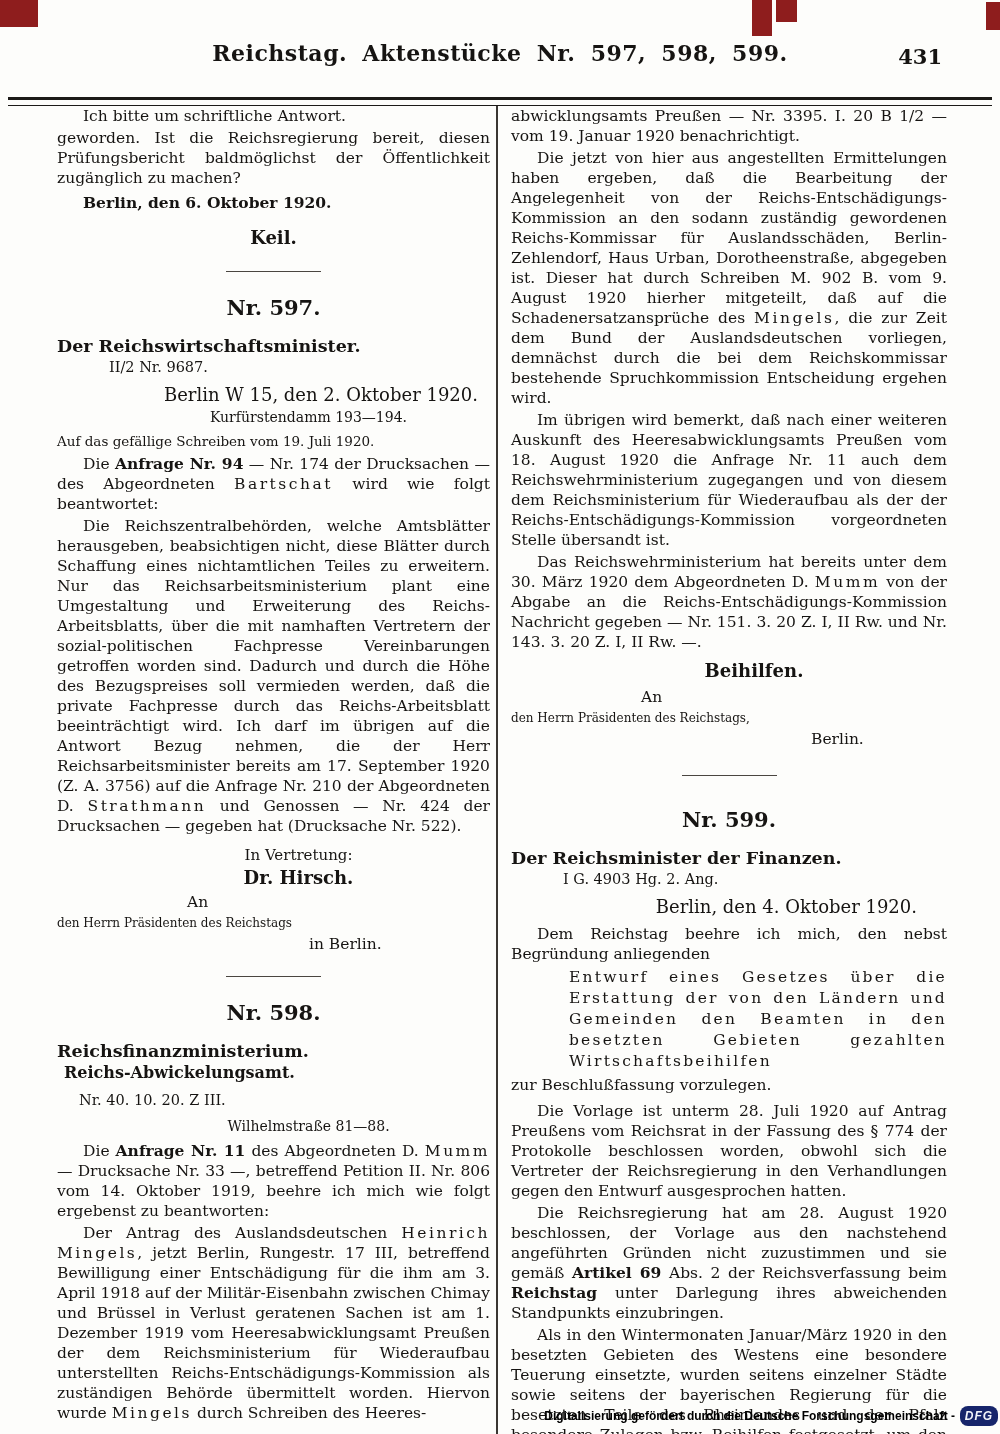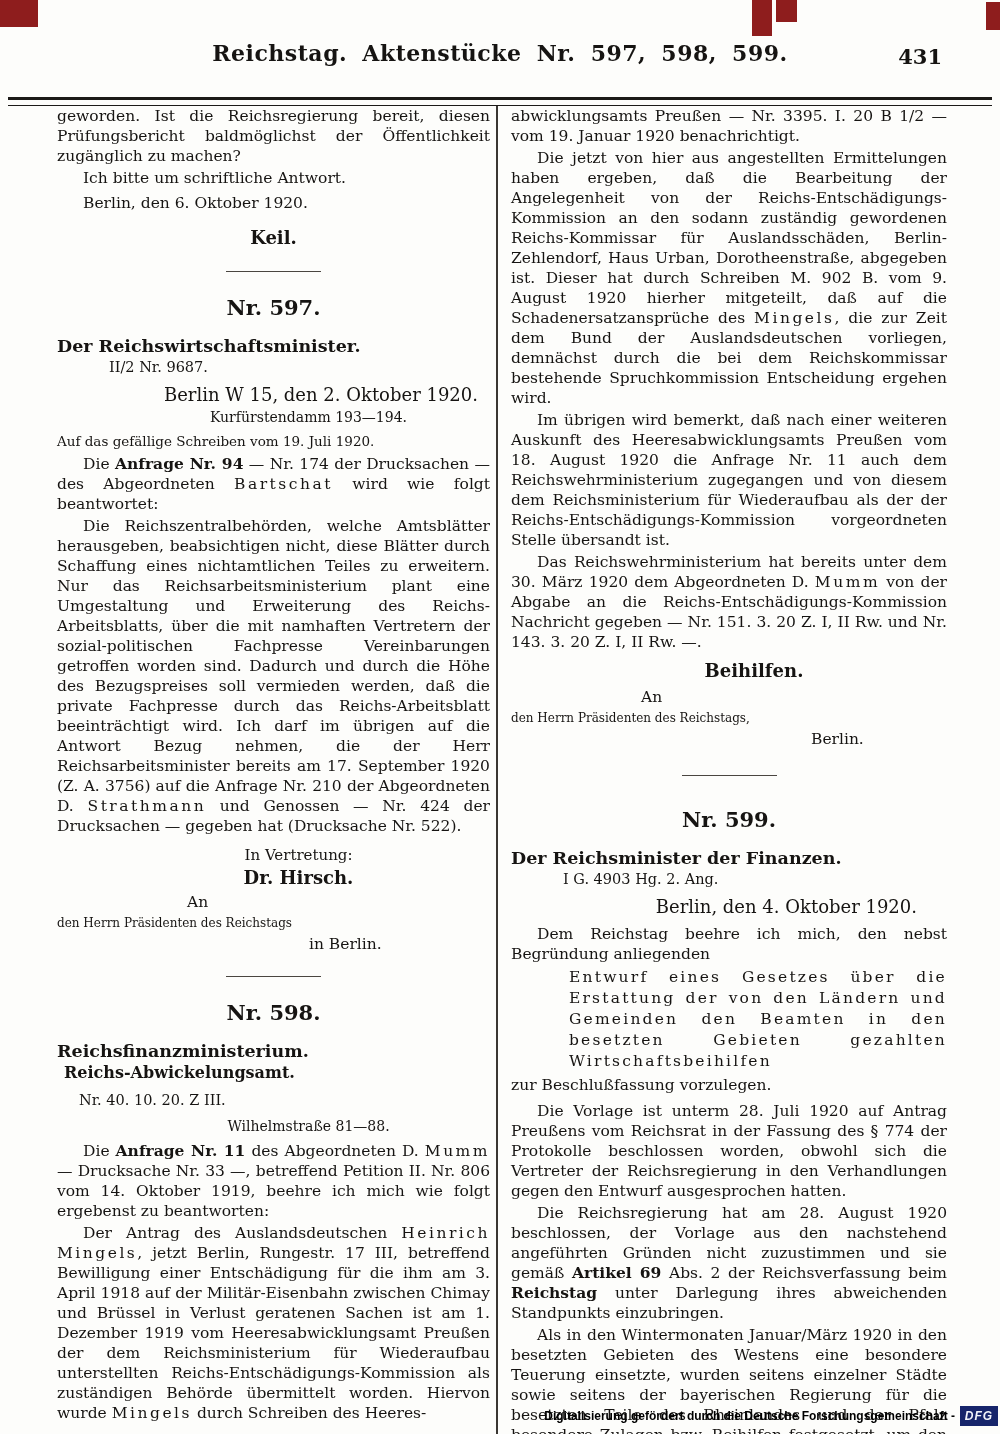--- a/index.html
+++ b/index.html
@@ -38,44 +38,44 @@
   .an-line3l{font-size:15.5px;line-height:19px;padding-left:252px;}
   .an-line3r{font-size:15.5px;line-height:19px;padding-left:300px;}
   .law-block{font-size:15.5px;line-height:21px;text-align:justify;letter-spacing:2.2px;
              margin:3px 0 3px 58px;}
   .run-b{font-weight:bold;}
   .run-sp{letter-spacing:2.5px;}
   .footer{position:absolute;right:2px;bottom:8px;display:flex;align-items:center;gap:5px;
           font-family:"Liberation Sans","DejaVu Sans",sans-serif;}
   .footer-text{font-size:12px;font-weight:bold;color:#000;}
   .dfg-logo{width:38px;height:20px;background:#17256b;color:#f2f4fa;font-size:12px;font-weight:bold;
-            font-style:italic;display:flex;align-items:center;justify-content:center;letter-spacing:1px;}
+            font-style:italic;display:flex;align-items:center;justify-content:center;letter-spacing:1px;border-radius:8px;}
 </style>
 </head>
 <body>
 
 <div>
 
   <div class="scan-mark mark-tl"></div>
   <div class="scan-mark mark-tc1"></div>
   <div class="scan-mark mark-tc2"></div>
   <div class="scan-mark mark-tr"></div>
 
   <div class="page-header">
     <span class="running-title">Reichstag. Aktenstücke Nr. 597, 598, 599.</span>
   </div>
   <span class="page-number">431</span>
   <div class="header-rule"></div>
 
   <div class="content">
 
     <div class="col col-left">
+      <p class="body-text indent">Ich bitte um schriftliche Antwort.</p>
       <p class="body-text">geworden. Ist die Reichsregierung bereit, diesen Prüfungsbericht baldmöglichst der Öffentlichkeit zugänglich zu machen?</p>
-      <p class="body-text indent">Ich bitte um schriftliche Antwort.</p>
-      <p class="body-text indent" style="margin-top:5px;">Berlin, den 6. Oktober 1920.</p>
+      <p class="body-text indent" style="margin-top:5px;font-weight:bold;">Berlin, den 6. Oktober 1920.</p>
       <p class="sig">Keil.</p>
       <hr class="divider-short">
       <p class="heading-nr">Nr. 597.</p>
       <p class="ministry">Der Reichswirtschaftsminister.</p>
       <p class="file-ref">II/2 Nr. 9687.</p>
       <p class="dateline">Berlin W 15, den 2. Oktober 1920.</p>
       <p class="addr-small">Kurfürstendamm 193—194.</p>
       <p class="note-small">Auf das gefällige Schreiben vom 19. Juli 1920.</p>
       <p class="body-text indent"><span>Die </span><span class="run-b">Anfrage Nr. 94</span><span> — Nr. 174 der Drucksachen — des Abgeordneten </span><span class="run-sp">Bartschat</span><span> wird wie folgt beantwortet:</span></p>
       <p class="body-text indent"><span>Die Reichszentralbehörden, welche Amtsblätter herausgeben, beabsichtigen nicht, diese Blätter durch Schaffung eines nichtamtlichen Teiles zu erweitern. Nur das Reichsarbeitsministerium plant eine Umgestaltung und Erweiterung des Reichs-Arbeitsblatts, über die mit namhaften Vertretern der sozial-politischen Fachpresse Vereinbarungen getroffen worden sind. Dadurch und durch die Höhe des Bezugspreises soll vermieden werden, daß die private Fachpresse durch das Reichs-Arbeitsblatt beeinträchtigt wird. Ich darf im übrigen auf die Antwort Bezug nehmen, die der Herr Reichsarbeitsminister bereits am 17. September 1920 (Z. A. 3756) auf die Anfrage Nr. 210 der Abgeordneten D. </span><span class="run-sp">Strathmann</span><span> und Genossen — Nr. 424 der Drucksachen — gegeben hat (Drucksache Nr. 522).</span></p>

